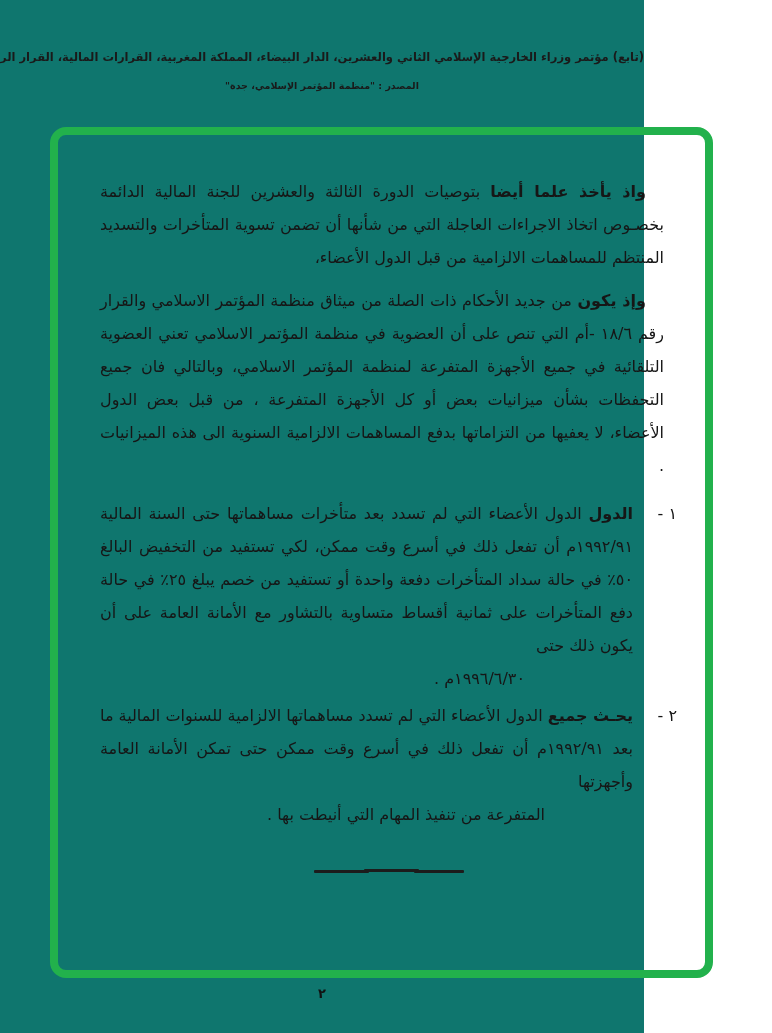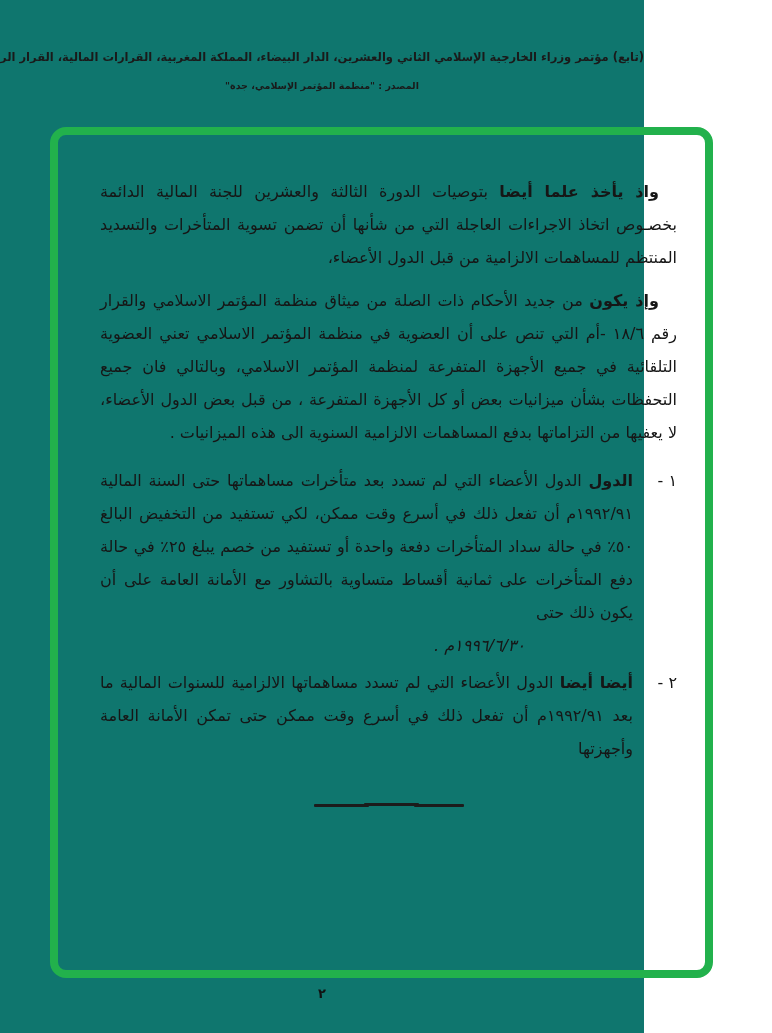--- a/index.html
+++ b/index.html
@@ -34,29 +34,29 @@
   
   .content{
     position:absolute;left:0;top:0;width:100%;height:100%;
     box-sizing:border-box;
     padding:40px 28px 0 42px;
     direction:rtl;
     font-size:16px;line-height:33px;
     text-align:justify;
     color:#161616;
   }
-  p.para{margin:0 0 10px 0;text-indent:18px;}
+  p.para{margin:0 13px 10px 0;text-indent:18px;}
   .lead{font-weight:bold;}
 
   .items{margin-top:15px;}
   .item{display:flex;gap:10px;margin:0 0 4px 0;}
   .item-num{flex:0 0 34px;white-space:nowrap;padding-top:0;}
   .item-body{flex:1;text-align:justify;}
   .last-line{display:block;}
-  .ll-1{padding-right:108px;font-style:italic;}
+  .ll-1{padding-right:108px;}
   .ll-2{padding-right:88px;}
 
   
   .separator{
     margin:37px auto 0 auto;width:150px;height:6px;position:relative;
   }
   .separator .seg{
     position:absolute;height:2.5px;background:#1c1c1c;border-radius:1px;
   }
   .separator .seg.s1{left:0;top:2px;width:55px;}
@@ -98,22 +98,23 @@
           <div class="item-body">
             <span class="lead">الدول</span>
             <span>الدول الأعضاء التي لم تسدد بعد متأخرات مساهماتها حتى السنة المالية ١٩٩٢/٩١م أن تفعل ذلك في أسرع وقت ممكن، لكي تستفيد من التخفيض البالغ ٥٠٪ في حالة سداد المتأخرات دفعة واحدة أو تستفيد من خصم يبلغ ٢٥٪ في حالة دفع المتأخرات على ثمانية أقساط متساوية بالتشاور مع الأمانة العامة على أن يكون ذلك حتى</span>
             <span class="last-line ll-1">١٩٩٦/٦/٣٠م .</span>
           </div>
         </div>
 
         <div class="item">
           <span class="item-num">٢ -</span>
           <div class="item-body">
-            <span class="lead">أيضا أيضا</span>
+            <span class="lead">يحـث جميع</span>
             <span>الدول الأعضاء التي لم تسدد مساهماتها الالزامية للسنوات المالية ما بعد ١٩٩٢/٩١م أن تفعل ذلك في أسرع وقت ممكن حتى تمكن الأمانة العامة وأجهزتها</span>
+            <span class="last-line ll-2">المتفرعة من تنفيذ المهام التي أنيطت بها .</span>
           </div>
         </div>
 
       </div>
 
       <div class="separator">
         <span class="seg s1"></span>
         <span class="seg s2"></span>
         <span class="seg s3"></span>
       </div>

